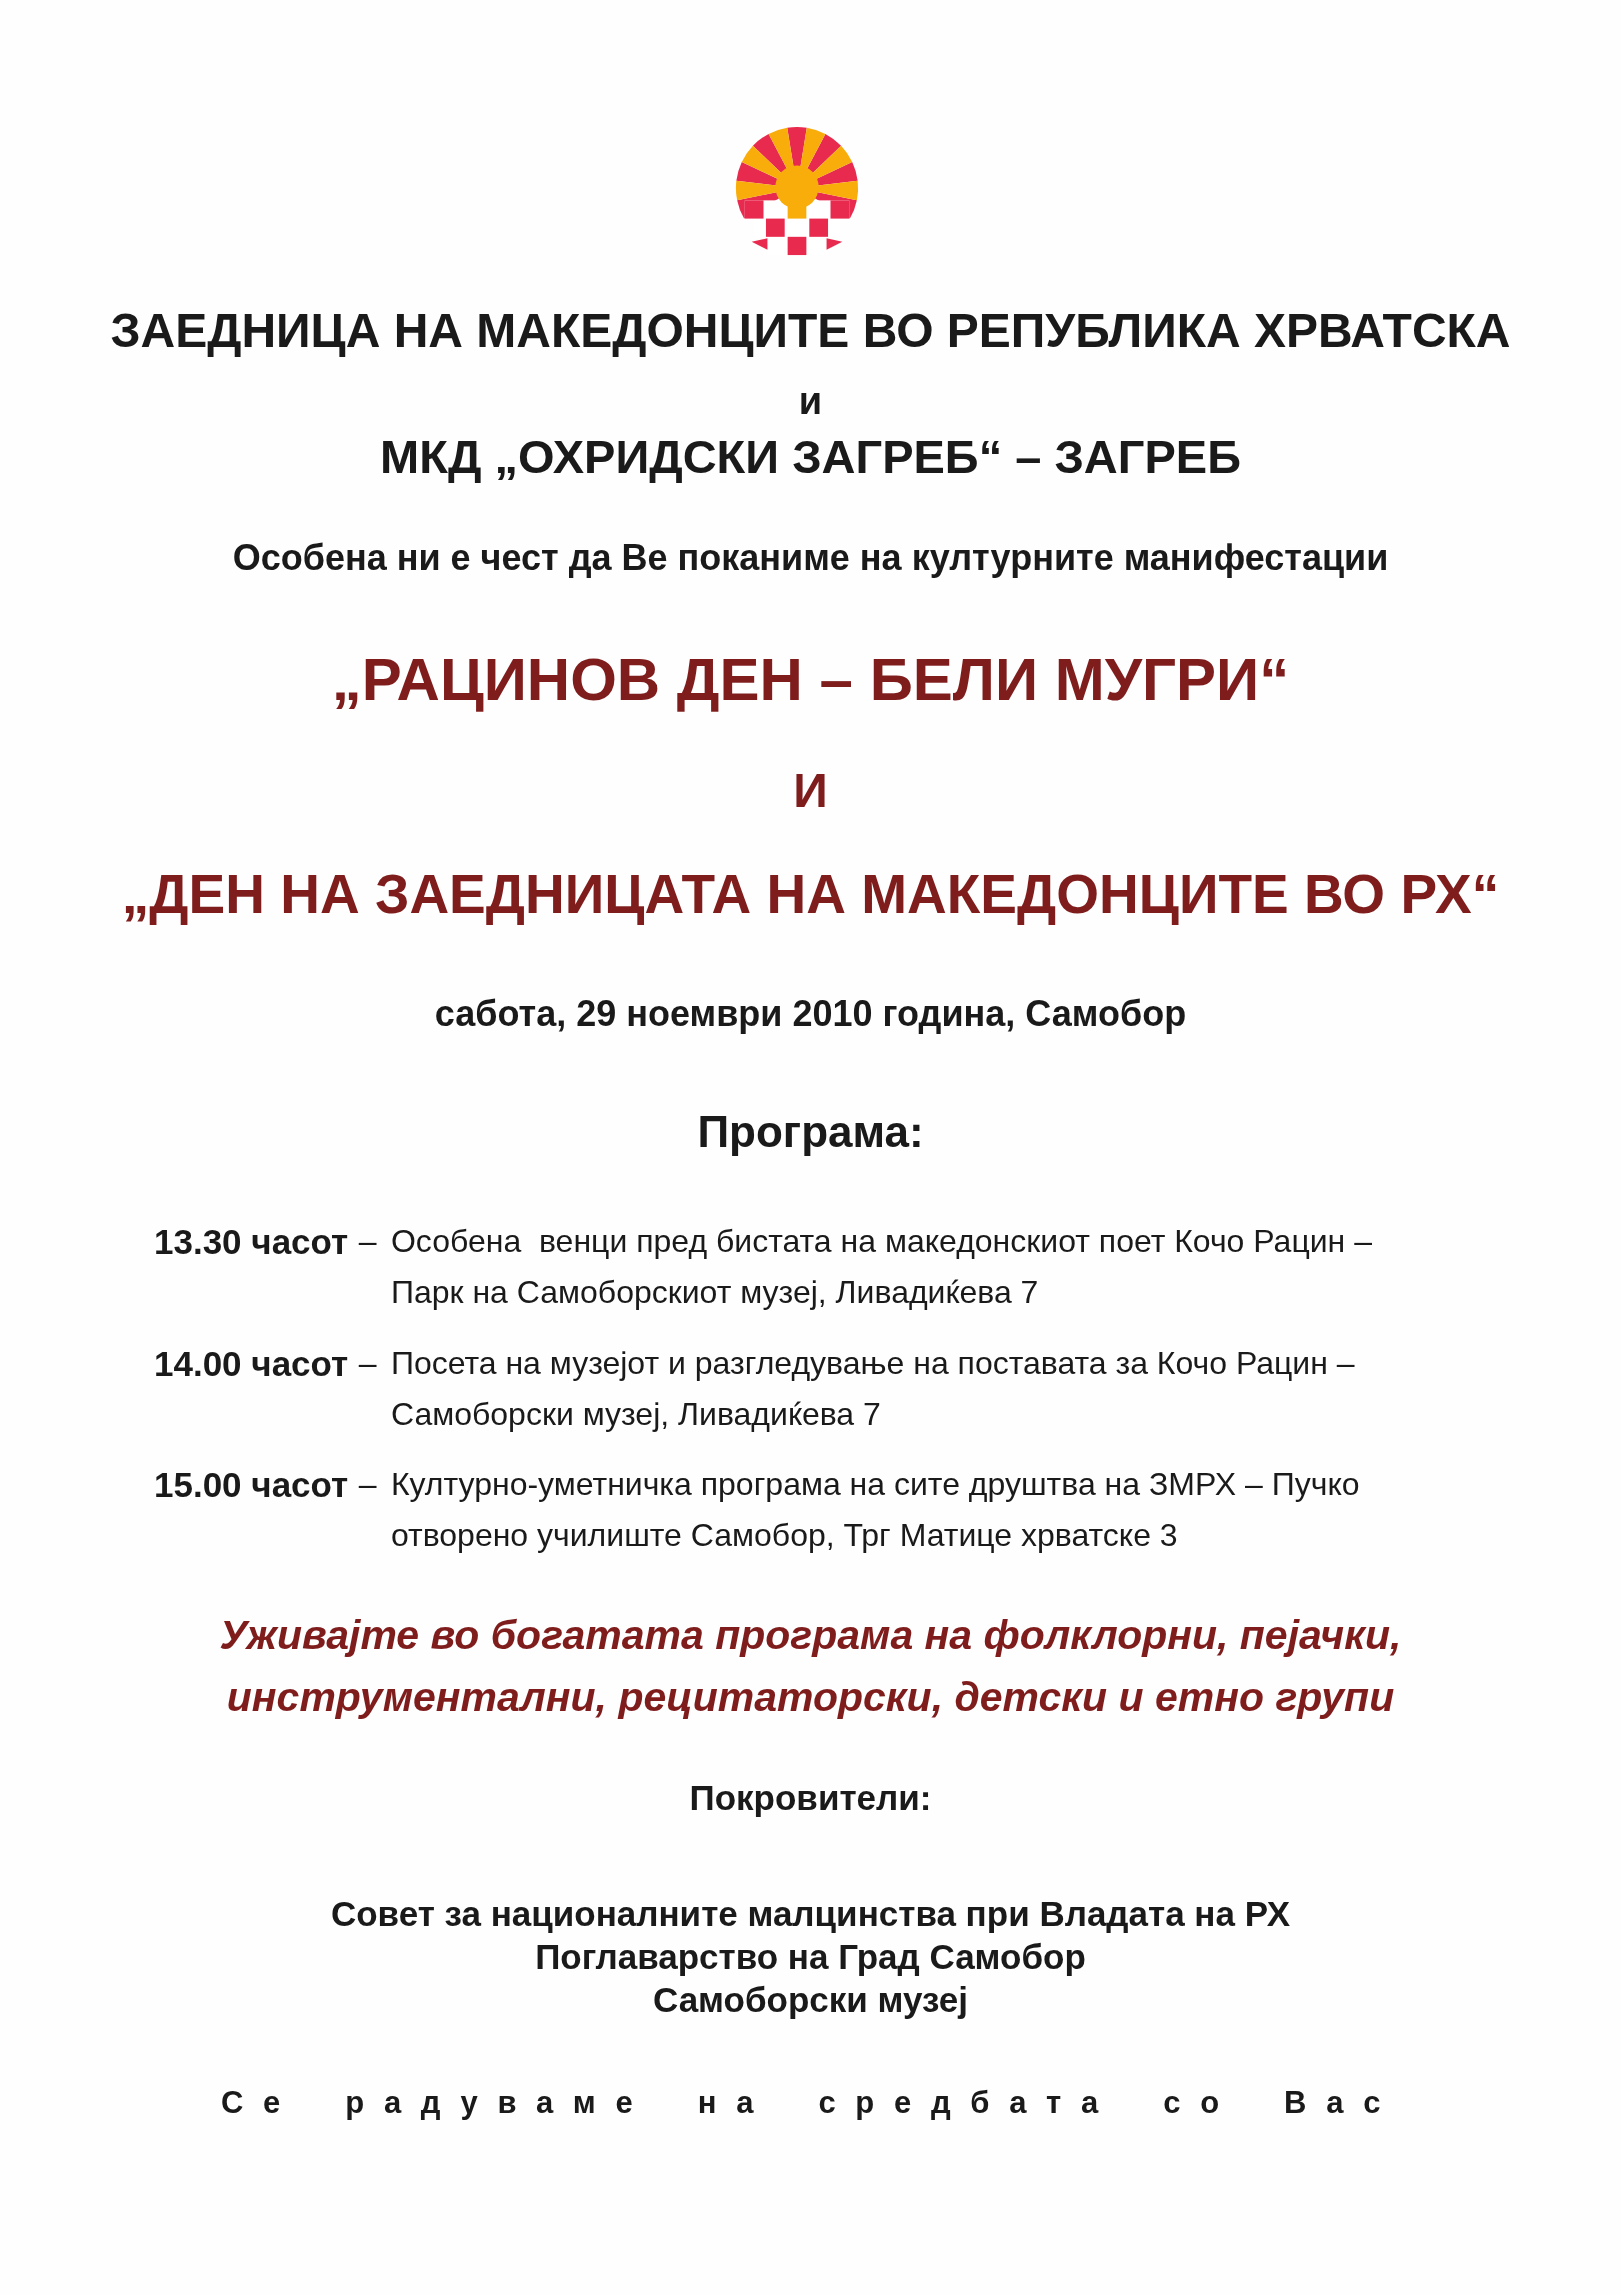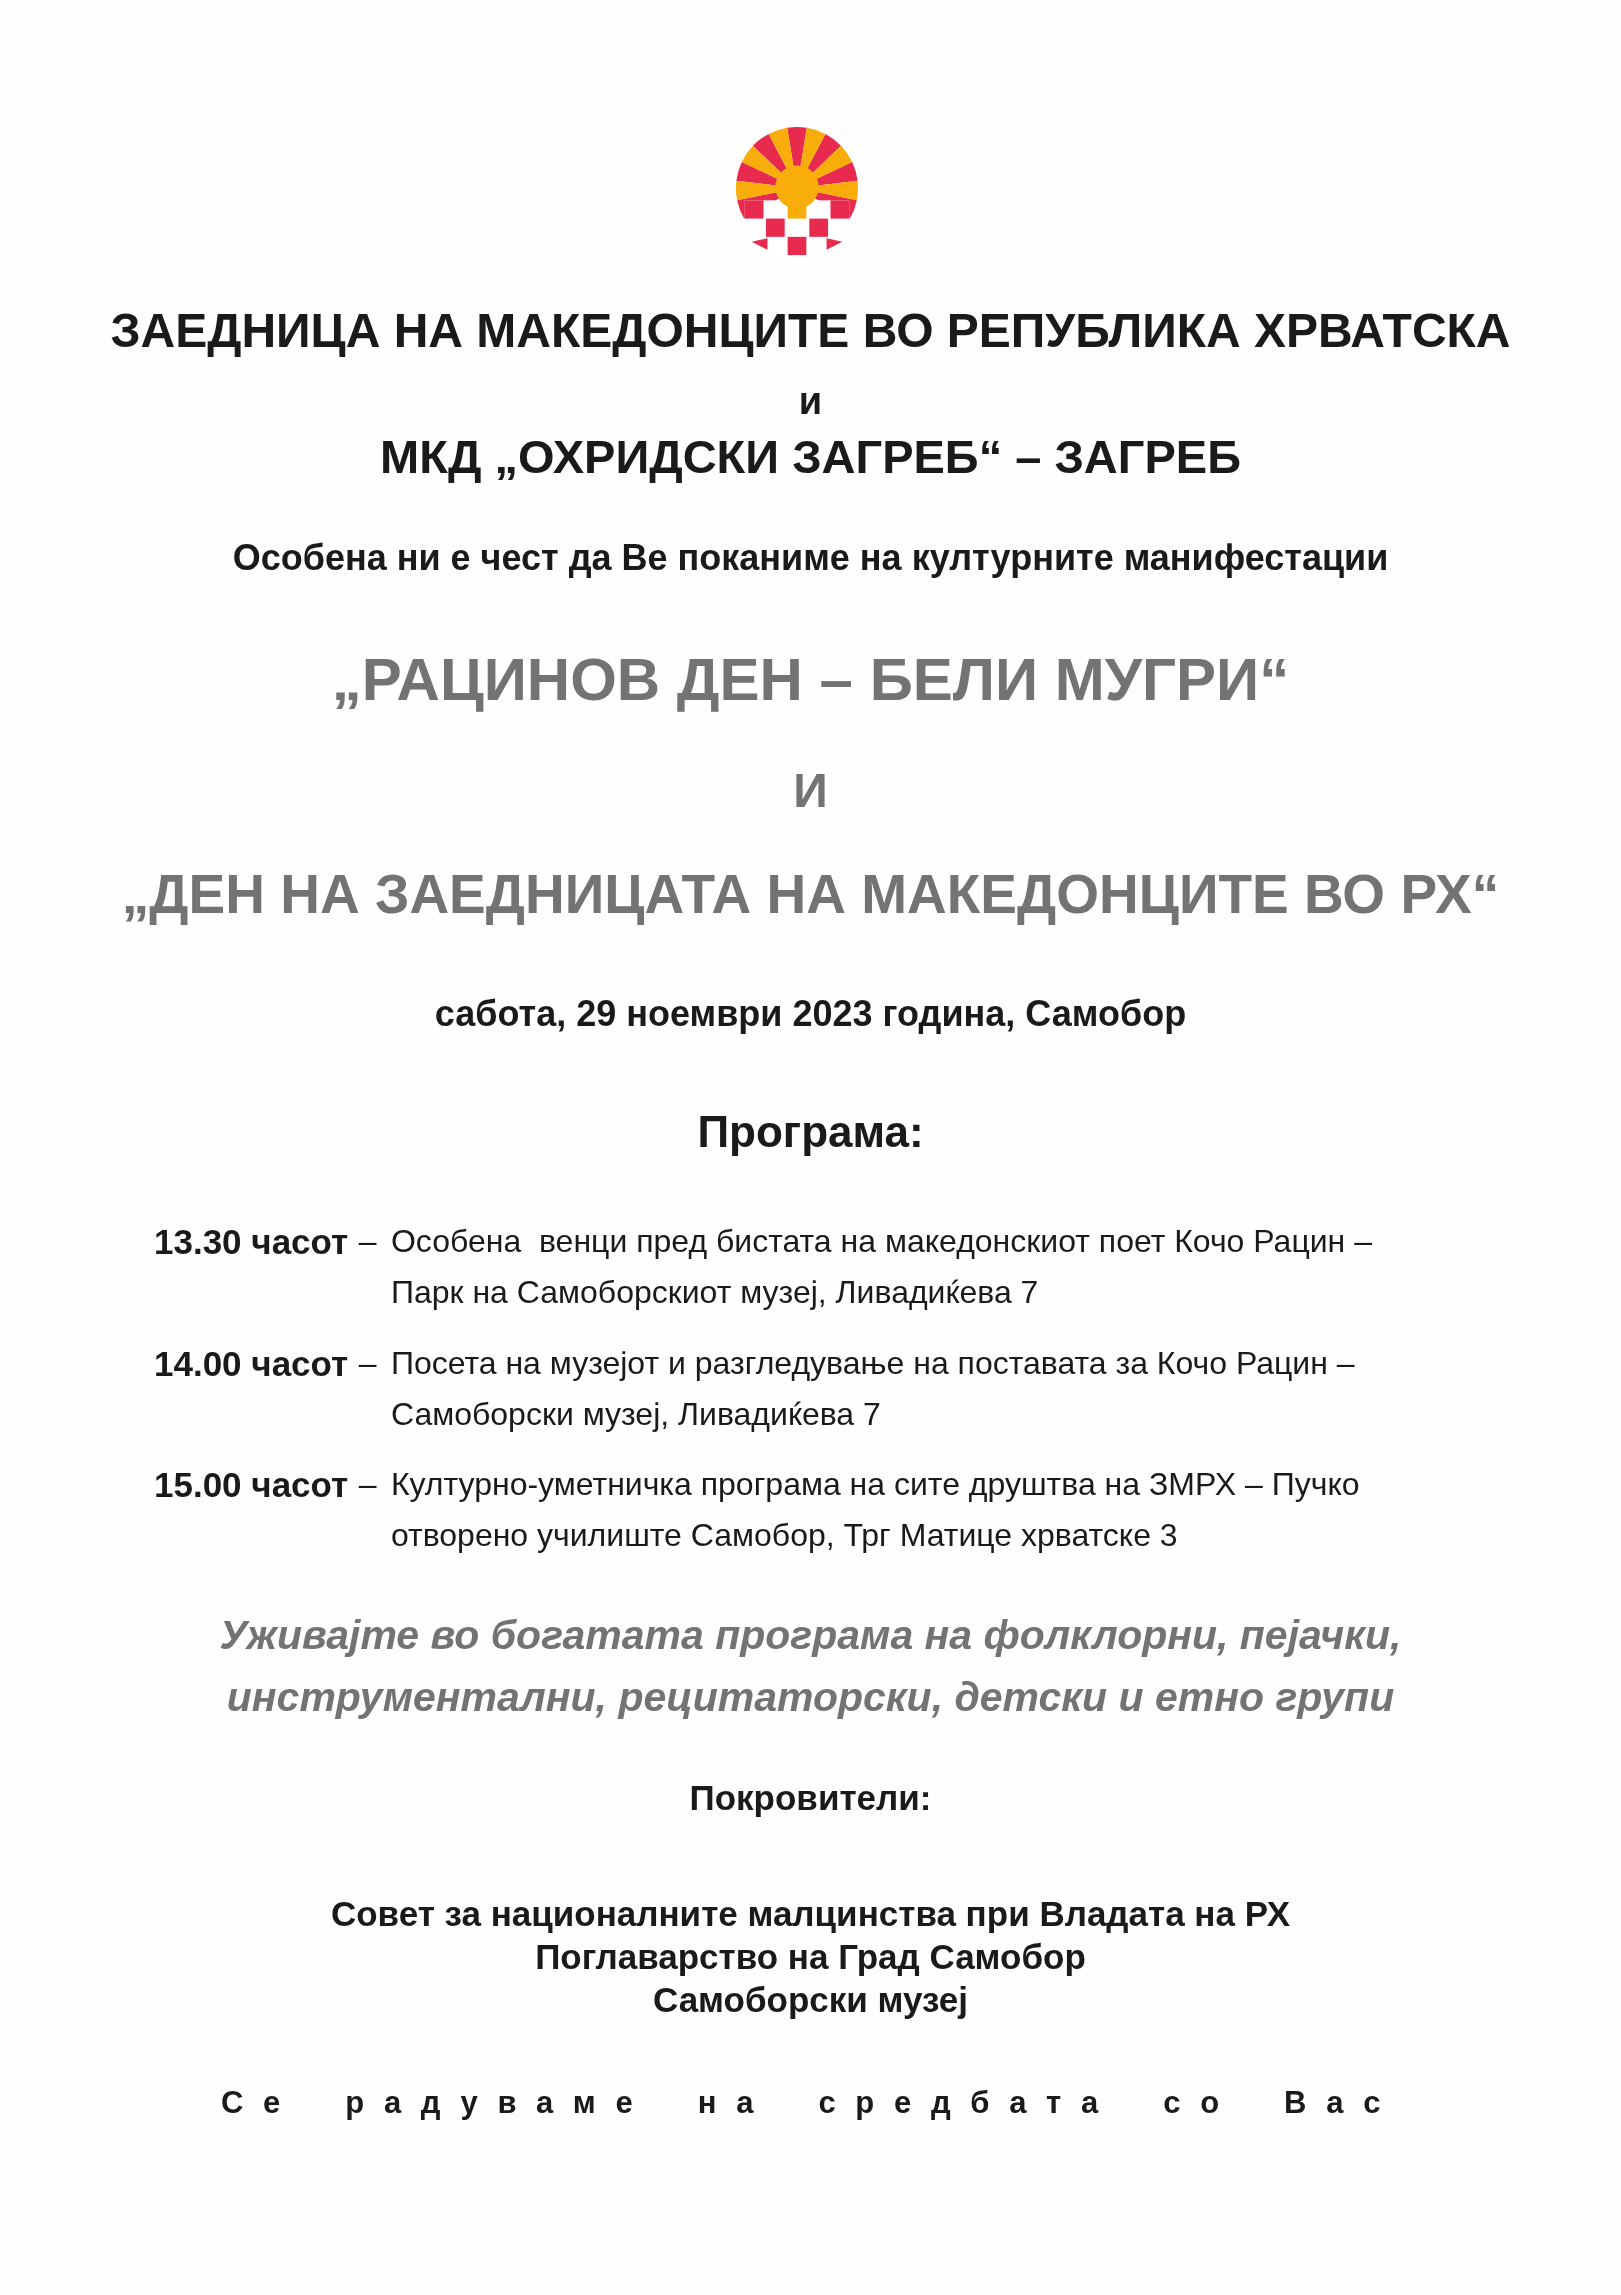--- a/index.html
+++ b/index.html
@@ -27,21 +27,21 @@
     top:123px;
     left:50%;
     margin-left:-83px;
     width:138px;
     height:136px;
   }
   .org-line1{ top:303px;  font-size:48px; font-weight:bold; letter-spacing:0; }
   .org-and{   top:380px;  font-size:38px; font-weight:bold; }
   .org-line2{ top:429px;  font-size:47px; font-weight:bold; }
   .invite{    top:537px;  font-size:36px; font-weight:bold; }
-  .red-text{ color:#737373; }
+  .red-text{ color:#7f1d1d; }
   .event1{    top:645px;  font-size:60px; font-weight:bold; }
   .event-and{ top:763px; font-size:48px; font-weight:bold; }
   .event2{    top:862px; font-size:55px; font-weight:bold; }
   .date-line{ top:993px; font-size:36px; font-weight:bold; }
   .program-h{ top:1107px; font-size:44px; font-weight:bold; }
   .schedule{
     position:absolute;
     top:1216px;
     left:134px;
     right:72px;
@@ -123,21 +123,21 @@
   <div class="abs org-line1">ЗАЕДНИЦА НА МАКЕДОНЦИТЕ ВО РЕПУБЛИКА ХРВАТСКА</div>
   <div class="abs org-and">и</div>
   <div class="abs org-line2">МКД „ОХРИДСКИ ЗАГРЕБ“ – ЗАГРЕБ</div>
 
   <div class="abs invite">Особена ни е чест да Ве поканиме на културните манифестации</div>
 
   <div class="abs event1 red-text">„РАЦИНОВ ДЕН – БЕЛИ МУГРИ“</div>
   <div class="abs event-and red-text">И</div>
   <div class="abs event2 red-text">„ДЕН НА ЗАЕДНИЦАТА НА МАКЕДОНЦИТЕ ВО РХ“</div>
 
-  <div class="abs date-line">сабота, 29 ноември 2023 година, Самобор</div>
+  <div class="abs date-line">сабота, 29 ноември 2010 година, Самобор</div>
 
   <div class="abs program-h">Програма:</div>
 
   <div class="schedule">
     <div class="sch-item">
       <div class="sch-time">13.30 часот</div>
       <div class="sch-dash">–</div>
       <div class="sch-desc">
         <div class="desc-line">Особена  венци пред бистата на македонскиот поет Кочо Рацин –</div>
         <div class="desc-line">Парк на Самоборскиот музеј, Ливадиќева 7</div>

